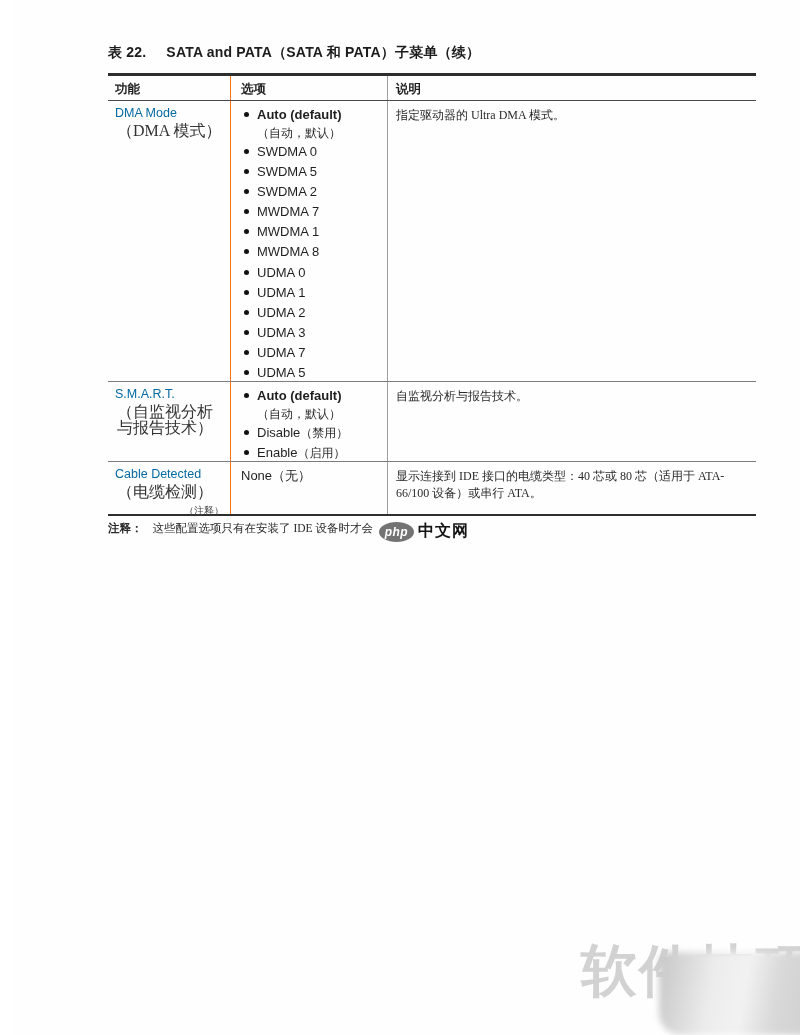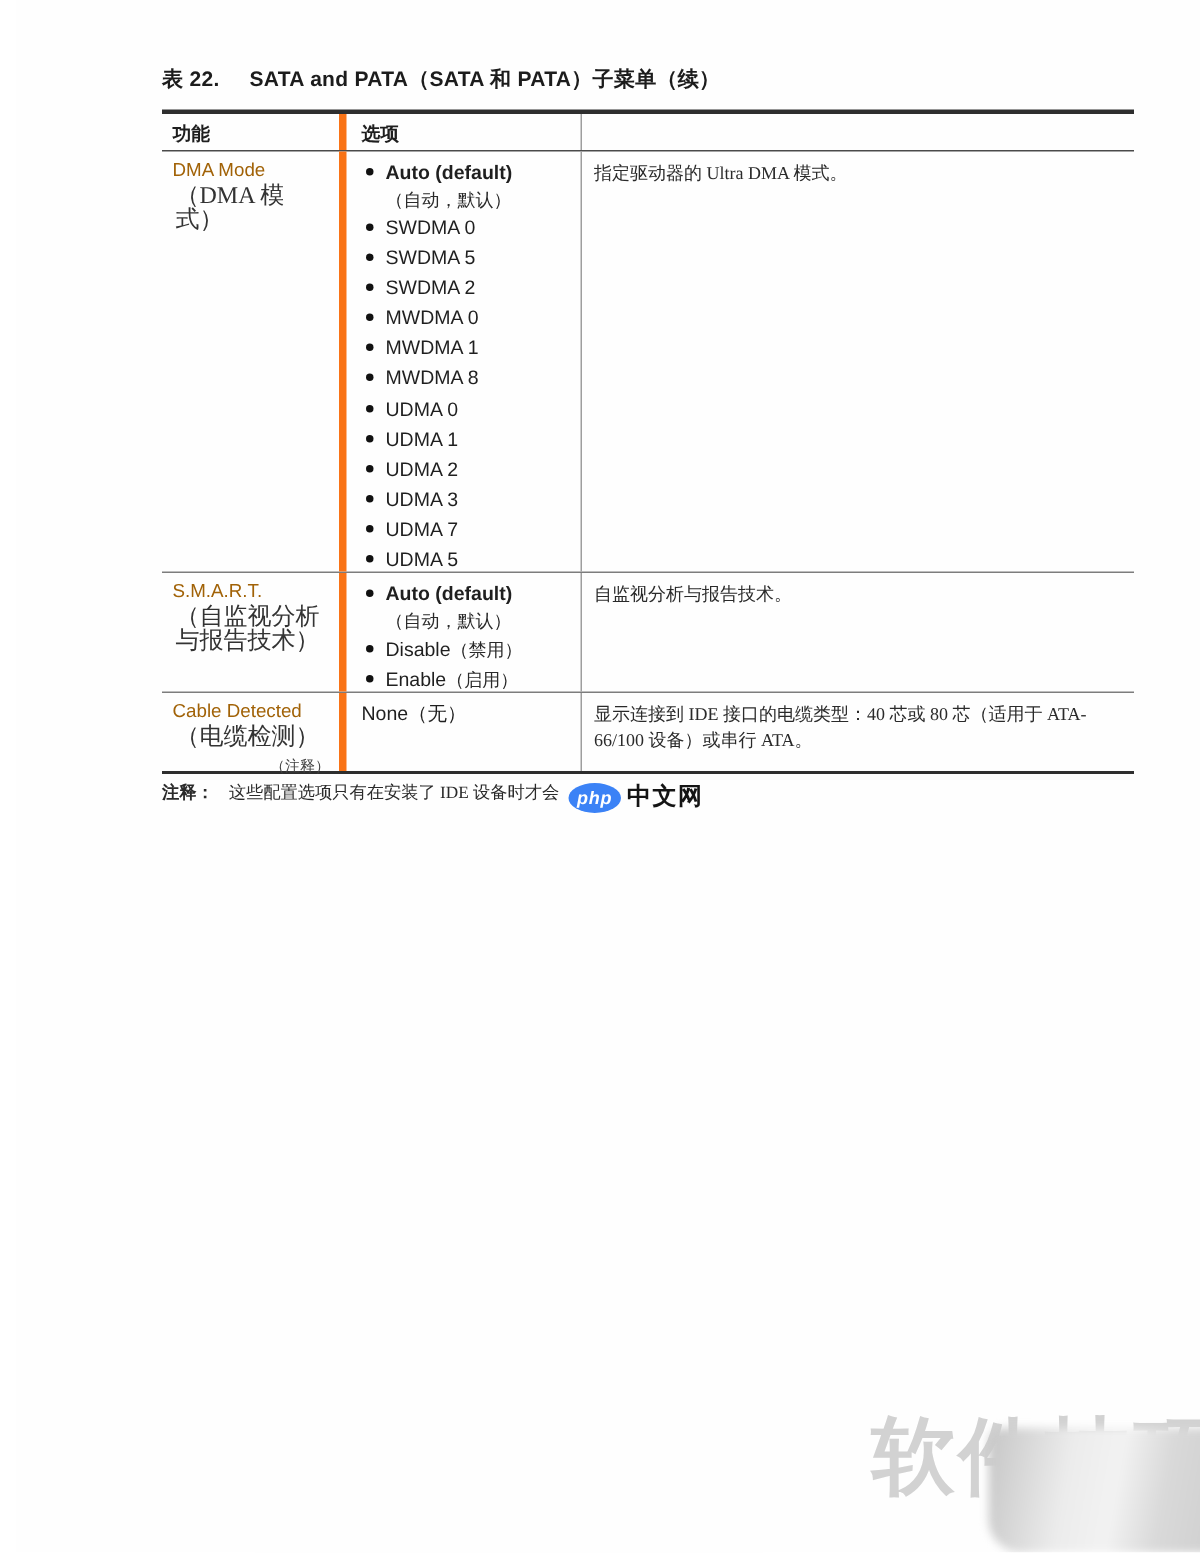--- a/index.html
+++ b/index.html
@@ -15,28 +15,28 @@
   .caption { display:flex; align-items:baseline; font-weight:bold; font-size:14px; color:#1c1c1c; margin-bottom:11px; letter-spacing:0.2px; }
   .caption .cap-num { margin-right:20px; }
 
   
   .tbl { width:648px; border-top:3px solid #2e2e2e; border-bottom:2px solid #2e2e2e; }
   .trow { display:flex; width:100%; }
   .thead { height:25px; border-bottom:1px solid #4a4a4a; }
   .thead .cell { font-weight:bold; font-size:12.5px; padding-top:5px; color:#1e1e1e; }
   .body-row2, .body-row3 { border-top:1px solid #7d7d7d; }
   .cell { padding:3px 6px 0 7px; }
-  .c1 { width:123px; border-right:5px solid #f97316; }
+  .c1 { width:123px; border-right:1px solid #f97316; }
   .c2 { width:157px; border-right:1px solid #9e9e9e; padding-left:10px; }
   .c3 { flex:1; padding-left:8px; }
   .row-dma   { height:280px; }
   .row-smart { height:80px; }
   .row-cable { height:53px; }
 
-  .fn-en { font-size:12.5px; color:#a16207; padding-top:2px; }
+  .fn-en { font-size:12.5px; color:#0369a1; padding-top:2px; }
   .fn-zh { font-size:16px; font-family:"Liberation Serif", serif; color:#333; margin-top:3px; line-height:16px; padding-left:2px; }
   .fn-note { font-size:10px; font-family:"Liberation Serif", serif; color:#444; margin-top:4px; padding-left:2px;text-align:right; }
 
   ul.opts { list-style:none; padding-top:2px; }
   ul.opts li { position:relative; padding-left:16px; font-size:13px; line-height:20.1px; color:#1f1f1f; }
   ul.opts li.two-line { line-height:17.5px; }
   ul.opts li .bullet { position:absolute; left:3px; top:7px; width:5px; height:5px; background:#111; border-radius:50%; }
   ul.opts li.two-line .bullet { top:6px; }
   .opt-bold { font-weight:bold; }
   .opt-sub { font-family:"Liberation Serif", serif; font-size:12px; color:#2a2a2a; }
@@ -67,38 +67,39 @@
     <div class="caption">
       <span class="cap-num">表 22.</span>
       <span class="cap-title">SATA and PATA（SATA 和 PATA）子菜单（续）</span>
     </div>
 
     <div class="tbl">
 
       <div class="trow thead">
         <div class="cell c1">功能</div>
         <div class="cell c2">选项</div>
+        <div class="cell c3">说明</div>
       </div>
 
       <div class="trow row-dma">
         <div class="cell c1">
           <div class="fn-en">DMA Mode</div>
           <div class="fn-zh">（DMA 模式）</div>
         </div>
         <div class="cell c2">
           <ul class="opts">
             <li class="two-line">
               <span class="bullet"></span>
               <span class="opt-bold">Auto (default)</span><br>
               <span class="opt-sub">（自动，默认）</span>
             </li>
             <li><span class="bullet"></span><span>SWDMA 0</span></li>
             <li><span class="bullet"></span><span>SWDMA 5</span></li>
             <li><span class="bullet"></span><span>SWDMA 2</span></li>
-            <li><span class="bullet"></span><span>MWDMA 0</span></li>
+            <li><span class="bullet"></span><span>MWDMA 7</span></li>
             <li><span class="bullet"></span><span>MWDMA 1</span></li>
             <li><span class="bullet"></span><span>MWDMA 8</span></li>
             <li><span class="bullet"></span><span>UDMA 0</span></li>
             <li><span class="bullet"></span><span>UDMA 1</span></li>
             <li><span class="bullet"></span><span>UDMA 2</span></li>
             <li><span class="bullet"></span><span>UDMA 3</span></li>
             <li><span class="bullet"></span><span>UDMA 7</span></li>
             <li><span class="bullet"></span><span>UDMA 5</span></li>
           </ul>
         </div>
@@ -141,21 +142,21 @@
           <div class="desc">显示连接到 IDE 接口的电缆类型：40 芯或 80 芯（适用于 ATA-66/100 设备）或串行 ATA。</div>
         </div>
       </div>
 
     </div>
 
     <div class="footnote">
       <span class="fn-prefix">注释：</span>
       <span>这些配置选项只有在安装了 IDE 设备时才会</span>
       <span class="logo">
-        <span class="logo-oval" style="background: #3b82f6;">php</span>
+        <span class="logo-oval" style="background: #737373;">php</span>
         <span class="logo-cn">中文网</span>
       </span>
     </div>
 
   </div>
 
   <div class="wm-text">软件技巧</div>
   <div class="wm-blob"></div>
 </div>
 

